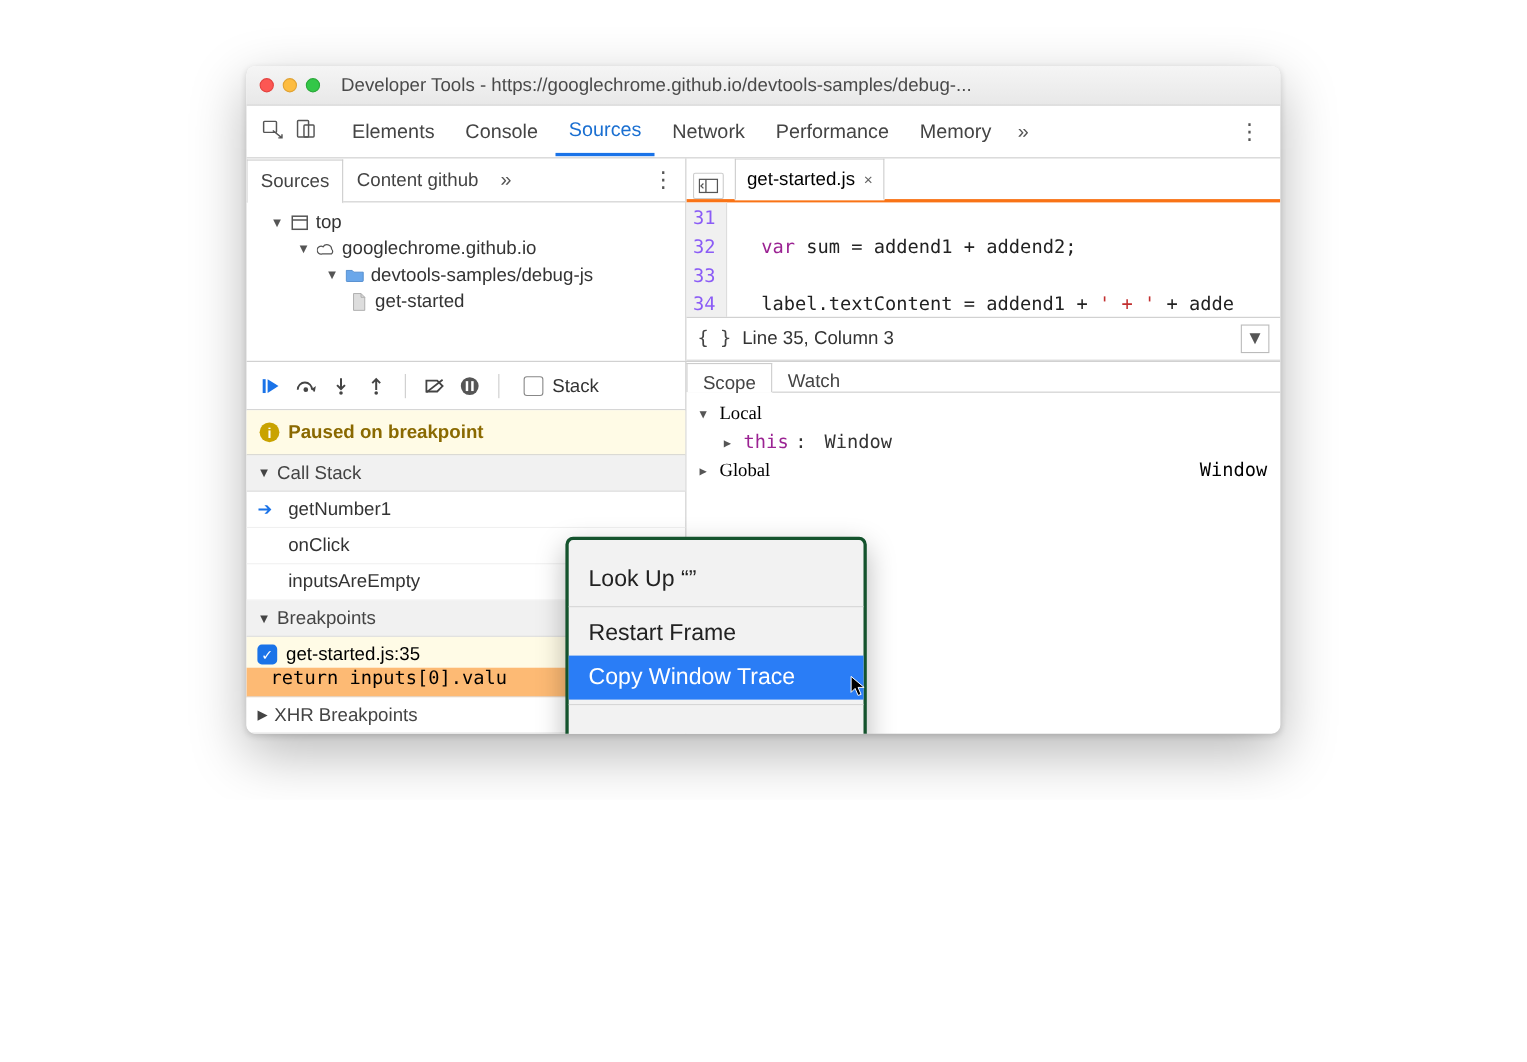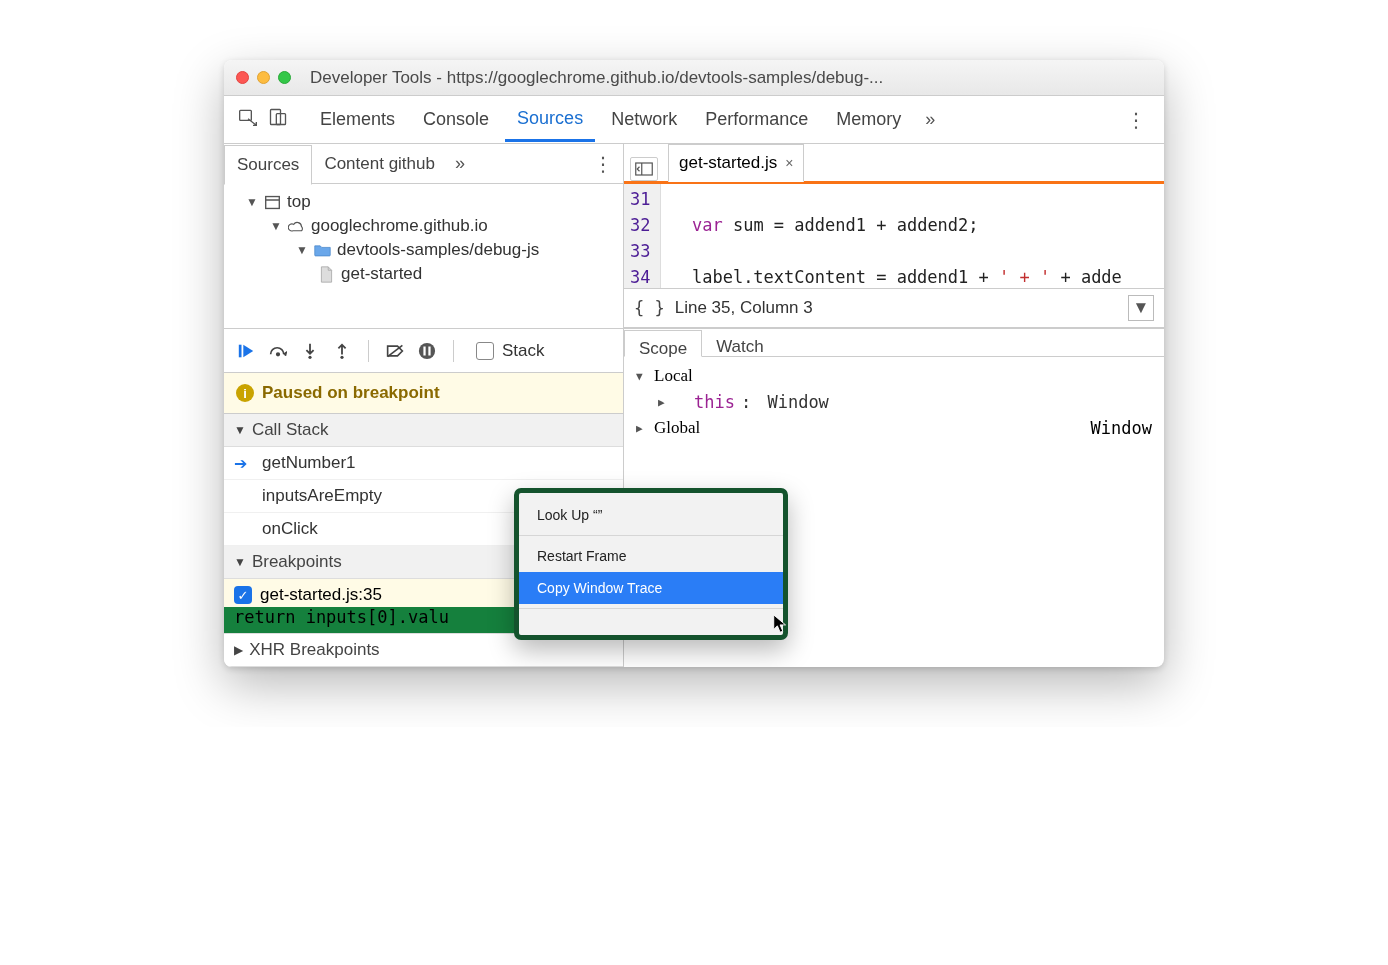--- a/index.html
+++ b/index.html
@@ -29,21 +29,21 @@
 .tree-row .caret { width:12px; display:inline-block; color:#555; font-size:12px; }
 .indent1{padding-left:22px;} .indent2{padding-left:46px;} .indent3{padding-left:72px;} .indent4{padding-left:94px;}
 .tree svg { width:17px; height:17px; }
 .right { flex:1; display:flex; flex-direction:column; overflow:hidden; }
 .editor-tabs { display:flex; align-items:flex-end; height:40px; border-bottom:3px solid #f97316; font-size:17px; gap:4px; padding:0 6px; }
 .sidebar-toggle { width:28px; height:24px; display:flex; align-items:center; justify-content:center; border:1px solid #ccc; border-radius:2px; margin-right:6px; cursor:pointer; }
 .sidebar-toggle svg { width:18px; height:14px; }
 .file-tab { display:flex; align-items:center; gap:8px; padding:8px 10px; border:1px solid #ccc; border-bottom:1px solid #fff; position:relative; top:1px; background:#fff; }
 .close-x { color:#666; font-size:14px; cursor:pointer; }
 .code { display:flex; font-family: Menlo, Monaco, Consolas, monospace; font-size:17px; line-height:26px; overflow:hidden; height:104px; }
-.gutter { background:#f0f0f0; color:#4c1d95; text-align:left; padding:2px 10px 2px 6px; border-right:1px solid #ddd; }
+.gutter { background:#f0f0f0; color:#8b5cf6; text-align:left; padding:2px 10px 2px 6px; border-right:1px solid #ddd; }
 .code-body { padding:2px 10px; white-space:pre; color:#222; overflow:hidden; }
 .kw { color:#9b2393;text-align:right; }
 .str { color:#c22f2f; }
 .status-line { display:flex; align-items:center; justify-content:space-between; height:40px; border-top:1px solid #ccc; border-bottom:1px solid #ccc; padding:0 10px; font-size:17px; color:#333; }
 .curly { font-family: Menlo, monospace; color:#444; margin-right:10px; }
 .dropdown-btn { width:26px; height:26px; border:1px solid #bbb; display:flex; align-items:center; justify-content:center; color:#555; }
 .debug-row { display:flex; }
 .debug-left { width:400px; border-right:1px solid #ccc; }
 .debug-toolbar { display:flex; align-items:center; gap:8px; padding:6px 10px; border-bottom:1px solid #ccc; height:44px; }
 .debug-toolbar .ico { width:24px; height:24px; display:flex; align-items:center; justify-content:center; cursor:pointer; }
@@ -52,34 +52,34 @@
 .async { display:flex; align-items:center; gap:8px; font-size:17px; color:#333; margin-left:8px; }
 .async-cb { width:18px; height:18px; border:1.5px solid #888; border-radius:3px; }
 .paused { background:#fffbe6; color:#8a6900; font-size:17px; font-weight:600; padding:10px 12px; border-bottom:1px solid #ccc; display:flex; align-items:center; gap:8px; }
 .paused .info-ico { width:18px; height:18px; border-radius:50%; background:#c9a300; color:#fff; display:flex; align-items:center; justify-content:center; font-size:13px; font-weight:700; }
 .section-header { background:#f1f1f1; color:#444; font-size:17px; padding:6px 10px; border-bottom:1px solid #ddd; display:flex; align-items:center; gap:6px; }
 .section-header .caret { font-size:12px; }
 .stack-item { padding:6px 10px 6px 30px; font-size:17px; color:#333; border-bottom:1px solid #f0f0f0; display:flex; align-items:center; gap:8px; }
 .stack-item .arrow { color:#1a73e8; font-size:16px; margin-left:-20px; width:20px; }
 .bp-row { background:#fffbe6; padding:6px 10px 2px 10px; font-size:17px; display:flex; align-items:center; gap:8px; }
 .bp-check { width:18px; height:18px; border-radius:4px; background:#1a73e8; color:#fff; display:flex; align-items:center; justify-content:center; font-size:13px; }
-.bp-code { font-family:Menlo,monospace; font-size:17px; background:#15803d; padding:0 10px 6px 10px; border-bottom:1px solid #ddd; white-space:nowrap; overflow:hidden; }
+.bp-code { font-family:Menlo,monospace; font-size:17px; background:#fdba74; padding:0 10px 6px 22px; border-bottom:1px solid #ddd; white-space:nowrap; overflow:hidden; }
 .debug-right { flex:1; font-size:17px; }
 .scope-tabs { display:flex; height:28px; border-bottom:1px solid #ccc; }
 .scope-tab { padding:8px 14px; color:#444; cursor:pointer; }
 .scope-tab.active { border:1px solid #ccc; border-bottom:1px solid #fff; background:#fff; position:relative; top:1px; }
 .scope-body { padding:6px 0; }
 .scope-row { display:flex; align-items:center; padding:3px 12px; gap:6px; font-family: Menlo, monospace; }
 .scope-row .caret { font-size:11px; color:#555; width:12px; }
 .scope-row.indent { padding-left:34px; }
-.scope-row .key { color:#9b2393;margin-left:18px; }
+.scope-row .key { color:#9b2393; }
 .scope-row .sep { color:#333; }
 .scope-row .val { color:#333; }
 .scope-row .right-val { margin-left:auto; font-family: Menlo, monospace; }
-.context-menu { position:absolute; width:274px; background:#f2f2f2; border:5px solid #14532d; border-radius:7px; box-shadow:0 10px 26px rgba(0,0,0,0.28); font-size:14px; color:#222; padding:6px 0; z-index:50; }
+.context-menu { position:absolute; width:274px; background:#f2f2f2; border:3px solid #14532d; border-radius:7px; box-shadow:0 10px 26px rgba(0,0,0,0.28); font-size:21px; color:#222; padding:16px 0; z-index:50; }
 .context-menu .item { padding:8px 18px; cursor:pointer; display:flex; align-items:center; justify-content:space-between; }
 .context-menu .item.highlight { background:#2a7df6; color:#fff; }
 .context-menu .sep-line { height:1px; background:#d6d6d6; margin:4px 0; }
 .cursor-pointer-img { position:absolute; width:18px; height:20px; z-index:60; }
 .cursor-pointer-img svg { width:18px; height:20px; }
 .spacer { flex:1; }
 </style>
 </head>
 <body>
 
@@ -257,25 +257,25 @@
       <div class="section-header">
         <span class="caret">▼</span>
         <span>Call Stack</span>
       </div>
       <div class="stack-item">
         <span class="arrow">➔</span>
         <span>getNumber1</span>
       </div>
       <div class="stack-item">
         <span class="arrow"></span>
-          <span>inputsAreEmpty</span>
+          <span>onClick</span>
       </div>
       <div class="stack-item">
         <span class="arrow"></span>
-          <span>onClick</span>
+          <span>inputsAreEmpty</span>
       </div>
 
       <div class="section-header">
         <span class="caret">▼</span>
         <span>Breakpoints</span>
       </div>
       <div class="bp-row">
         <span class="bp-check">✓</span>
         <span>get-started.js:35</span>
       </div>

